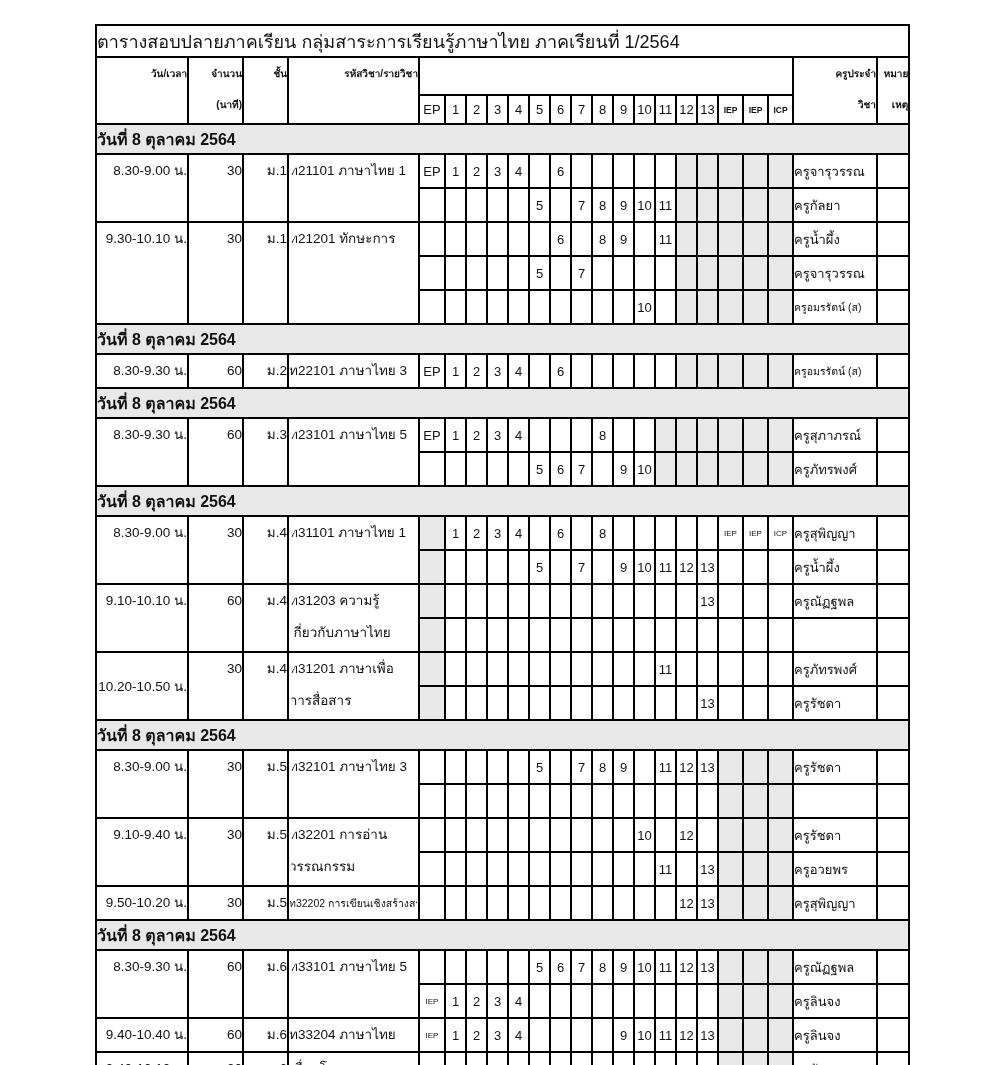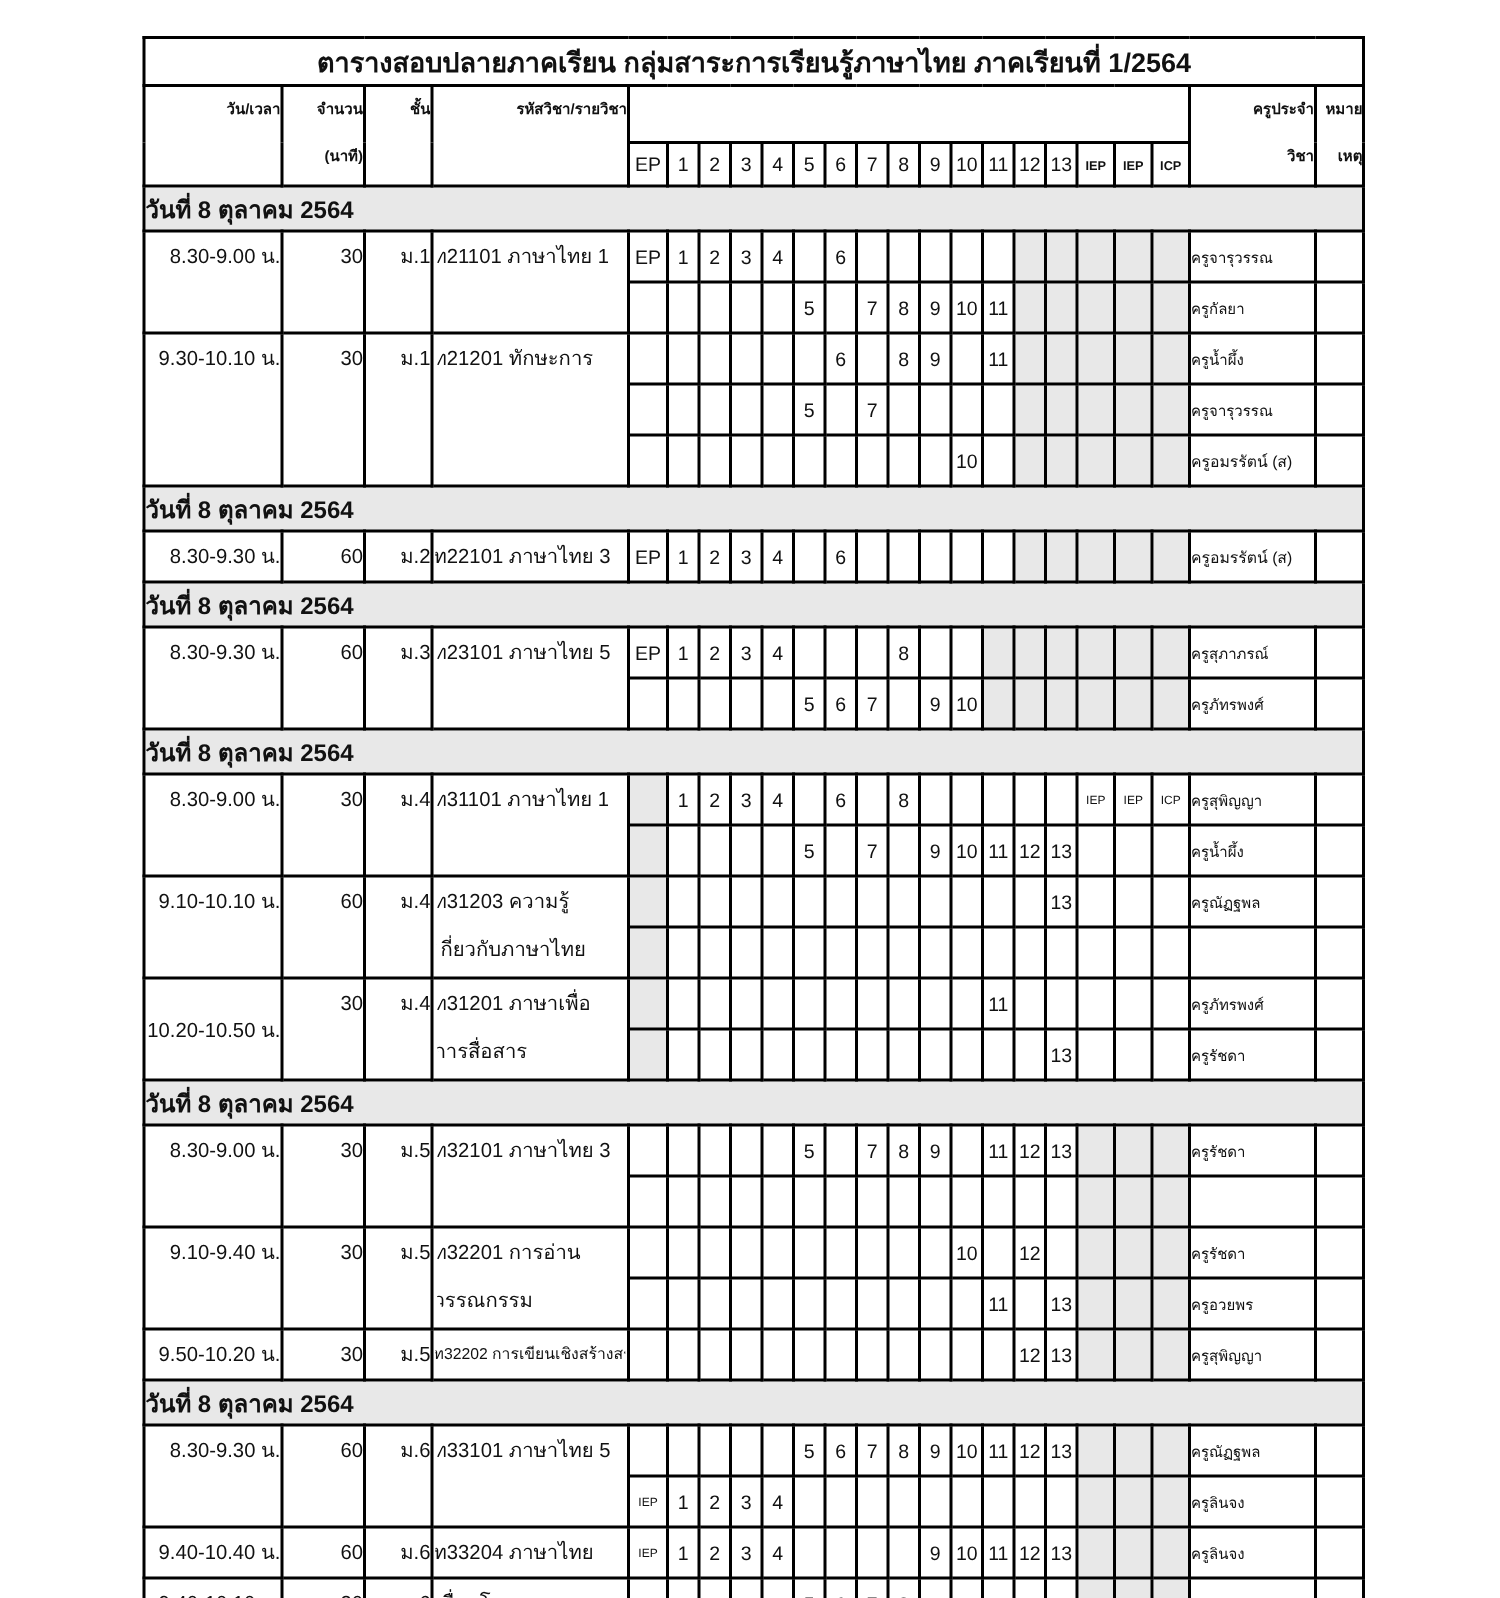--- a/index.html
+++ b/index.html
@@ -1,36 +1,36 @@
 <!DOCTYPE html>
 <html lang="th"><head>
 <meta charset="utf-8">
 <style>
   html,body{margin:0;padding:0;background:#ffffff;}
   body{font-family:"Liberation Sans","DejaVu Sans",sans-serif;color:#111;}
   .page{padding:24px 0 10px 95px;}
   table.timetable{border-collapse:collapse;table-layout:fixed;width:813px;}
   table.timetable td{border:2px solid #000;overflow:hidden;white-space:nowrap;padding:0;}
-  .title-cell{height:30px;text-align:center;font-weight:bold;font-size:18px;margin-top:44px;}
+  .title-cell{height:30px;font-weight:normal;font-size:18px;margin-top:44px;}
   .h-left{text-align:right;vertical-align:top;font-size:10px;line-height:31px;font-weight:bold;}
   .h-left div{height:31px;line-height:31px;}
   .grid-head-empty{height:36px;}
   .rh{text-align:center;font-size:13px;height:27px;}
   .rh.sm{font-size:8.5px;font-weight:bold;}
   .section-bar{background:#e8e8e8;font-weight:bold;font-size:16px;height:28px;padding-left:6px;text-align:left;}
   .data-row td{height:32px;}
   .room-cell{text-align:center;font-size:13px;}
   .room-cell.sm{font-size:8px;}
   .room-cell.gray{background:#e8e8e8;}
   .time-cell,.duration-cell,.class-cell{text-align:right;vertical-align:top;font-size:13.5px;line-height:32px;}
   .time-cell.mid{vertical-align:middle;line-height:normal;}
   .subject-cell{vertical-align:top;font-size:13.5px;padding:0 3px;text-align:left;border-radius:30px;}
   .subject-cell .subj-line{height:32px;line-height:32px;}
   .subject-cell.small{font-size:10.5px;}
-  .teacher-cell{font-size:10px;padding:0 3px;text-align:left;}
+  .teacher-cell{font-size:13px;padding:0 3px;text-align:left;}
   .teacher-cell.small{font-size:10.5px;}
   .note-cell{}
 </style>
 </head>
 <body>
 
 <div class="page">
   <table class="timetable">
     <colgroup>
       <col style="width:92px">

